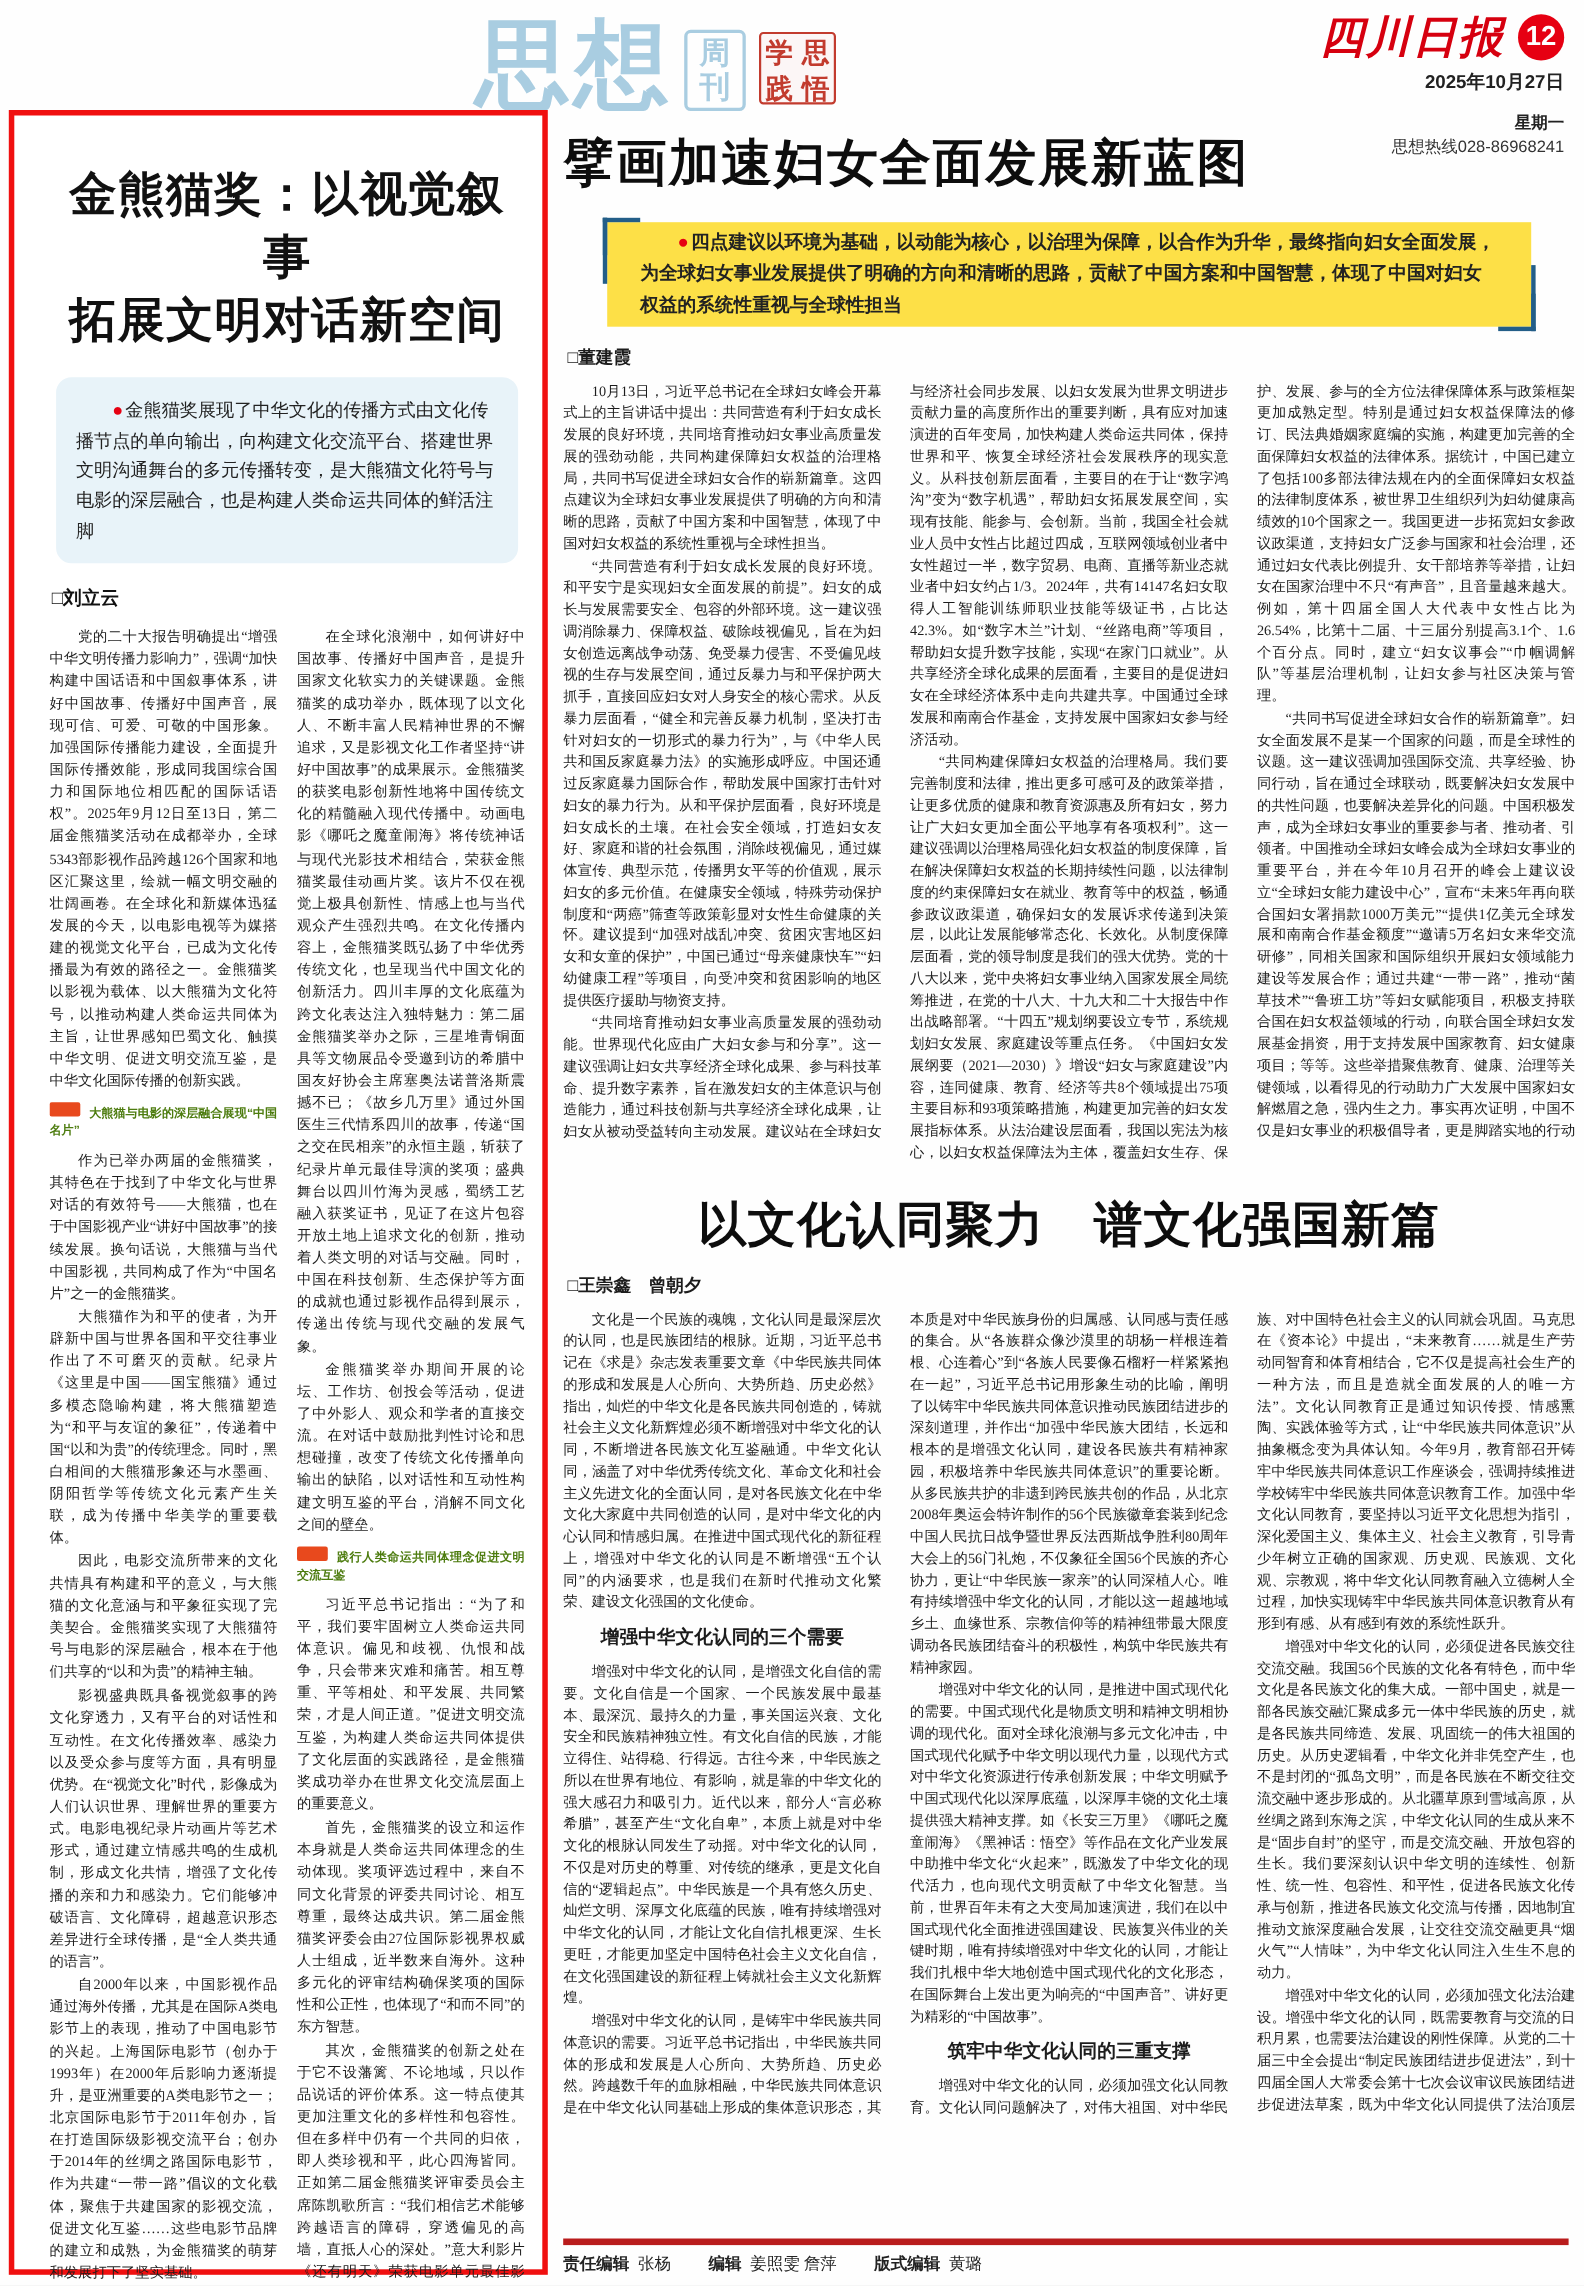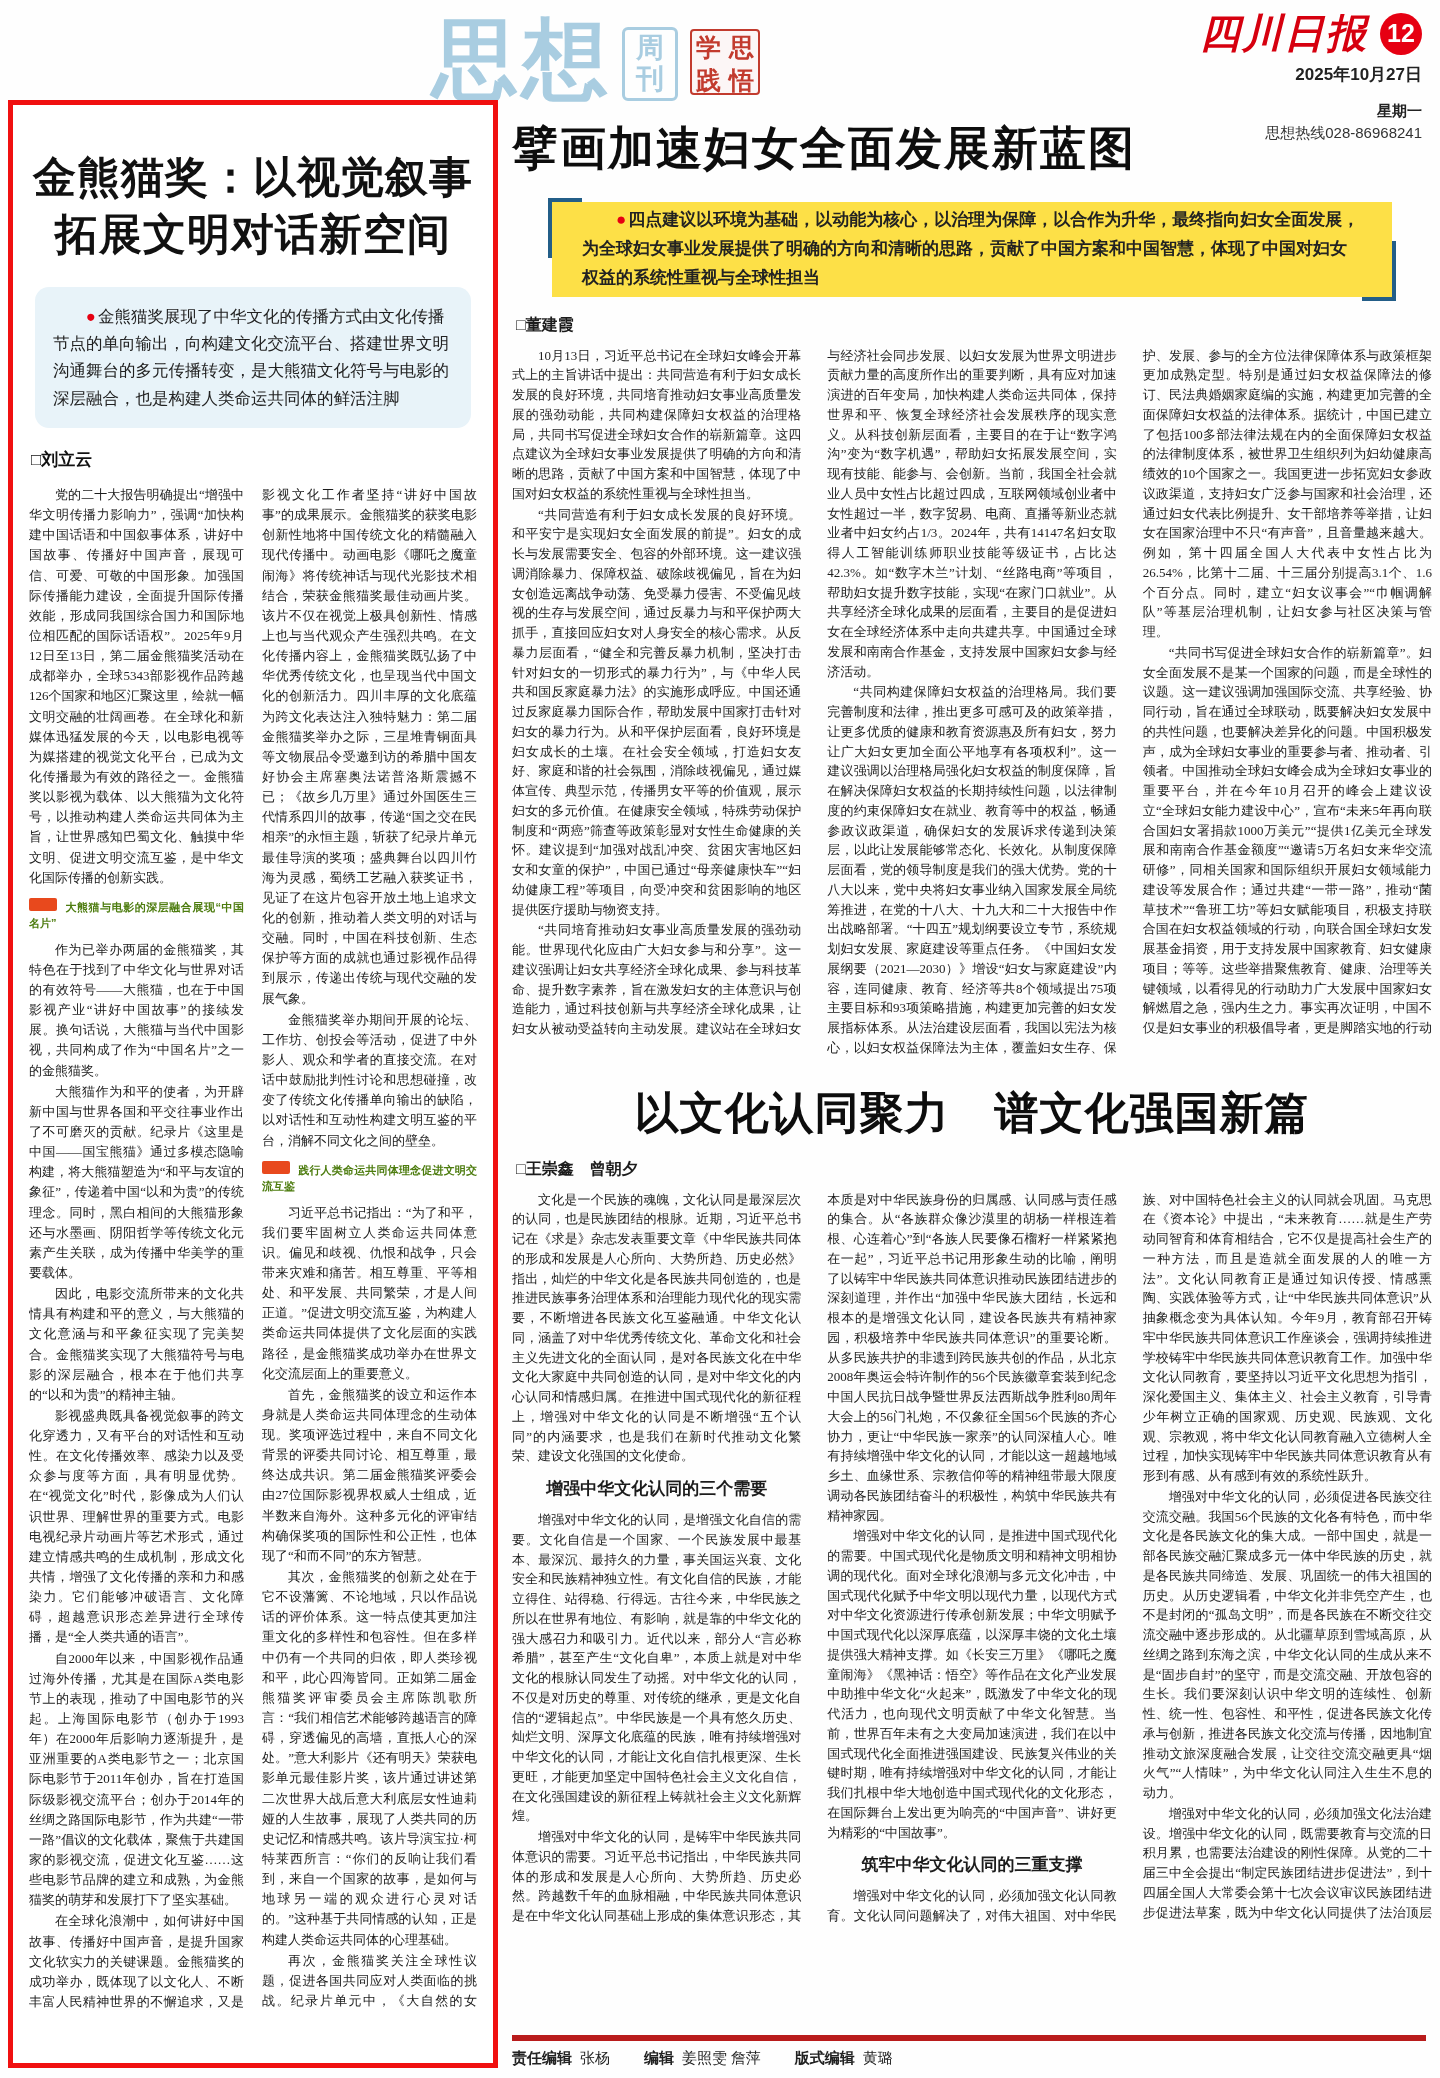--- a/index.html
+++ b/index.html
@@ -24,21 +24,21 @@
               font-size:40px;color:#d6000f;letter-spacing:2px;}
   .page-circle{width:42px;height:42px;border-radius:50%;background:#e60012;color:#fff;
                font-family:"Liberation Sans",sans-serif;font-weight:700;font-size:25px;
                display:flex;align-items:center;justify-content:center;margin-left:12px;}
   .date-line{font-family:"Liberation Sans",sans-serif;font-weight:700;font-size:17px;color:#222;margin-top:2px;}
   .weekday-line{font-family:"Liberation Sans",sans-serif;font-weight:700;font-size:15px;color:#222;margin-top:16px;}
   .hotline-line{font-family:"Liberation Sans",sans-serif;font-size:15px;color:#333;margin-top:3px;}
 
   
   .left-article{position:absolute;left:8px;top:100px;width:490px;height:1968px;
-                border:5px solid #f01010;box-sizing:border-box;padding:26px 16px 10px 16px;background:#fff;}
+                border:5px solid #f01010;box-sizing:border-box;padding:26px 16px 10px 32px;background:#fff;}
   .left-title{font-family:"Liberation Sans","DejaVu Sans",sans-serif;font-weight:900;font-size:43px;
               line-height:1.32;text-align:center;color:#111;margin:18px 0 24px 0;letter-spacing:1px;}
   .summary-box{background:#e8f3f9;border-radius:14px;margin:0 6px 20px 6px;padding:16px 18px;
                font-size:16.5px;line-height:1.66;color:#222;}
   .summary-box .lead-indent{display:inline-block;width:2em;}
   .bullet{color:#e60012;margin-right:2px;}
   .byline{font-weight:700;font-size:17px;font-family:"Liberation Sans",sans-serif;margin:6px 0 14px 2px;color:#111;}
   .left-body{height:1545px;column-count:2;column-gap:18px;column-fill:auto;overflow:hidden;
              font-size:13px;line-height:1.55;text-align:justify;}
   .para{margin:0 0 1px 0;text-indent:2em;}
@@ -148,21 +148,21 @@
           <p class="para">“共同培育推动妇女事业高质量发展的强劲动能。世界现代化应由广大妇女参与和分享”。这一建议强调让妇女共享经济全球化成果、参与科技革命、提升数字素养，旨在激发妇女的主体意识与创造能力，通过科技创新与共享经济全球化成果，让妇女从被动受益转向主动发展。建议站在全球妇女与经济社会同步发展、以妇女发展为世界文明进步贡献力量的高度所作出的重要判断，具有应对加速演进的百年变局，加快构建人类命运共同体，保持世界和平、恢复全球经济社会发展秩序的现实意义。从科技创新层面看，主要目的在于让“数字鸿沟”变为“数字机遇”，帮助妇女拓展发展空间，实现有技能、能参与、会创新。当前，我国全社会就业人员中女性占比超过四成，互联网领域创业者中女性超过一半，数字贸易、电商、直播等新业态就业者中妇女约占1/3。2024年，共有14147名妇女取得人工智能训练师职业技能等级证书，占比达42.3%。如“数字木兰”计划、“丝路电商”等项目，帮助妇女提升数字技能，实现“在家门口就业”。从共享经济全球化成果的层面看，主要目的是促进妇女在全球经济体系中走向共建共享。中国通过全球发展和南南合作基金，支持发展中国家妇女参与经济活动。</p>
           <p class="para">“共同构建保障妇女权益的治理格局。我们要完善制度和法律，推出更多可感可及的政策举措，让更多优质的健康和教育资源惠及所有妇女，努力让广大妇女更加全面公平地享有各项权利”。这一建议强调以治理格局强化妇女权益的制度保障，旨在解决保障妇女权益的长期持续性问题，以法律制度的约束保障妇女在就业、教育等中的权益，畅通参政议政渠道，确保妇女的发展诉求传递到决策层，以此让发展能够常态化、长效化。从制度保障层面看，党的领导制度是我们的强大优势。党的十八大以来，党中央将妇女事业纳入国家发展全局统筹推进，在党的十八大、十九大和二十大报告中作出战略部署。“十四五”规划纲要设立专节，系统规划妇女发展、家庭建设等重点任务。《中国妇女发展纲要（2021—2030）》增设“妇女与家庭建设”内容，连同健康、教育、经济等共8个领域提出75项主要目标和93项策略措施，构建更加完善的妇女发展指标体系。从法治建设层面看，我国以宪法为核心，以妇女权益保障法为主体，覆盖妇女生存、保护、发展、参与的全方位法律保障体系与政策框架更加成熟定型。特别是通过妇女权益保障法的修订、民法典婚姻家庭编的实施，构建更加完善的全面保障妇女权益的法律体系。据统计，中国已建立了包括100多部法律法规在内的全面保障妇女权益的法律制度体系，被世界卫生组织列为妇幼健康高绩效的10个国家之一。我国更进一步拓宽妇女参政议政渠道，支持妇女广泛参与国家和社会治理，还通过妇女代表比例提升、女干部培养等举措，让妇女在国家治理中不只“有声音”，且音量越来越大。例如，第十四届全国人大代表中女性占比为26.54%，比第十二届、十三届分别提高3.1个、1.6个百分点。同时，建立“妇女议事会”“巾帼调解队”等基层治理机制，让妇女参与社区决策与管理。</p>
           <p class="para">“共同书写促进全球妇女合作的崭新篇章”。妇女全面发展不是某一个国家的问题，而是全球性的议题。这一建议强调加强国际交流、共享经验、协同行动，旨在通过全球联动，既要解决妇女发展中的共性问题，也要解决差异化的问题。中国积极发声，成为全球妇女事业的重要参与者、推动者、引领者。中国推动全球妇女峰会成为全球妇女事业的重要平台，并在今年10月召开的峰会上建议设立“全球妇女能力建设中心”，宣布“未来5年再向联合国妇女署捐款1000万美元”“提供1亿美元全球发展和南南合作基金额度”“邀请5万名妇女来华交流研修”，同相关国家和国际组织开展妇女领域能力建设等发展合作；通过共建“一带一路”，推动“菌草技术”“鲁班工坊”等妇女赋能项目，积极支持联合国在妇女权益领域的行动，向联合国全球妇女发展基金捐资，用于支持发展中国家教育、妇女健康项目；等等。这些举措聚焦教育、健康、治理等关键领域，以看得见的行动助力广大发展中国家妇女解燃眉之急，强内生之力。事实再次证明，中国不仅是妇女事业的积极倡导者，更是脚踏实地的行动派，以鲜明责任担当和强大领导力为世界妇女事业发展注入强劲动力。</p>
         </div>
     </div>
 
     <div class="bottom-article">
       <div class="bottom-headline">以文化认同聚力　谱文化强国新篇</div>
       <div class="bottom-byline">□王崇鑫　曾朝夕</div>
       <div class="bottom-body">
-          <p class="para">文化是一个民族的魂魄，文化认同是最深层次的认同，也是民族团结的根脉。近期，习近平总书记在《求是》杂志发表重要文章《中华民族共同体的形成和发展是人心所向、大势所趋、历史必然》指出，灿烂的中华文化是各民族共同创造的，也是推进民族事务治理体系和治理能力现代化的现实需要，不断增进各民族文化互鉴融通。中华文化认同，涵盖了对中华优秀传统文化、革命文化和社会主义先进文化的全面认同，是对各民族文化在中华文化大家庭中共同创造的认同，是对中华文化的内心认同和情感归属。在推进中国式现代化的新征程上，增强对中华文化的认同是不断增强“五个认同”的内涵要求，也是我们在新时代推动文化繁荣、建设文化强国的文化使命。</p>
+          <p class="para">文化是一个民族的魂魄，文化认同是最深层次的认同，也是民族团结的根脉。近期，习近平总书记在《求是》杂志发表重要文章《中华民族共同体的形成和发展是人心所向、大势所趋、历史必然》指出，灿烂的中华文化是各民族共同创造的，铸就社会主义文化新辉煌必须不断增强对中华文化的认同，不断增进各民族文化互鉴融通。中华文化认同，涵盖了对中华优秀传统文化、革命文化和社会主义先进文化的全面认同，是对各民族文化在中华文化大家庭中共同创造的认同，是对中华文化的内心认同和情感归属。在推进中国式现代化的新征程上，增强对中华文化的认同是不断增强“五个认同”的内涵要求，也是我们在新时代推动文化繁荣、建设文化强国的文化使命。</p>
           <h3 class="subhead">增强中华文化认同的三个需要</h3>
           <p class="para">增强对中华文化的认同，是增强文化自信的需要。文化自信是一个国家、一个民族发展中最基本、最深沉、最持久的力量，事关国运兴衰、文化安全和民族精神独立性。有文化自信的民族，才能立得住、站得稳、行得远。古往今来，中华民族之所以在世界有地位、有影响，就是靠的中华文化的强大感召力和吸引力。近代以来，部分人“言必称希腊”，甚至产生“文化自卑”，本质上就是对中华文化的根脉认同发生了动摇。对中华文化的认同，不仅是对历史的尊重、对传统的继承，更是文化自信的“逻辑起点”。中华民族是一个具有悠久历史、灿烂文明、深厚文化底蕴的民族，唯有持续增强对中华文化的认同，才能让文化自信扎根更深、生长更旺，才能更加坚定中国特色社会主义文化自信，在文化强国建设的新征程上铸就社会主义文化新辉煌。</p>
           <p class="para">增强对中华文化的认同，是铸牢中华民族共同体意识的需要。习近平总书记指出，中华民族共同体的形成和发展是人心所向、大势所趋、历史必然。跨越数千年的血脉相融，中华民族共同体意识是在中华文化认同基础上形成的集体意识形态，其本质是对中华民族身份的归属感、认同感与责任感的集合。从“各族群众像沙漠里的胡杨一样根连着根、心连着心”到“各族人民要像石榴籽一样紧紧抱在一起”，习近平总书记用形象生动的比喻，阐明了以铸牢中华民族共同体意识推动民族团结进步的深刻道理，并作出“加强中华民族大团结，长远和根本的是增强文化认同，建设各民族共有精神家园，积极培养中华民族共同体意识”的重要论断。从多民族共护的非遗到跨民族共创的作品，从北京2008年奥运会特许制作的56个民族徽章套装到纪念中国人民抗日战争暨世界反法西斯战争胜利80周年大会上的56门礼炮，不仅象征全国56个民族的齐心协力，更让“中华民族一家亲”的认同深植人心。唯有持续增强中华文化的认同，才能以这一超越地域乡土、血缘世系、宗教信仰等的精神纽带最大限度调动各民族团结奋斗的积极性，构筑中华民族共有精神家园。</p>
           <p class="para">增强对中华文化的认同，是推进中国式现代化的需要。中国式现代化是物质文明和精神文明相协调的现代化。面对全球化浪潮与多元文化冲击，中国式现代化赋予中华文明以现代力量，以现代方式对中华文化资源进行传承创新发展；中华文明赋予中国式现代化以深厚底蕴，以深厚丰饶的文化土壤提供强大精神支撑。如《长安三万里》《哪吒之魔童闹海》《黑神话：悟空》等作品在文化产业发展中助推中华文化“火起来”，既激发了中华文化的现代活力，也向现代文明贡献了中华文化智慧。当前，世界百年未有之大变局加速演进，我们在以中国式现代化全面推进强国建设、民族复兴伟业的关键时期，唯有持续增强对中华文化的认同，才能让我们扎根中华大地创造中国式现代化的文化形态，在国际舞台上发出更为响亮的“中国声音”、讲好更为精彩的“中国故事”。</p>
           <h3 class="subhead">筑牢中华文化认同的三重支撑</h3>
           <p class="para">增强对中华文化的认同，必须加强文化认同教育。文化认同问题解决了，对伟大祖国、对中华民族、对中国特色社会主义的认同就会巩固。马克思在《资本论》中提出，“未来教育……就是生产劳动同智育和体育相结合，它不仅是提高社会生产的一种方法，而且是造就全面发展的人的唯一方法”。文化认同教育正是通过知识传授、情感熏陶、实践体验等方式，让“中华民族共同体意识”从抽象概念变为具体认知。今年9月，教育部召开铸牢中华民族共同体意识工作座谈会，强调持续推进学校铸牢中华民族共同体意识教育工作。加强中华文化认同教育，要坚持以习近平文化思想为指引，深化爱国主义、集体主义、社会主义教育，引导青少年树立正确的国家观、历史观、民族观、文化观、宗教观，将中华文化认同教育融入立德树人全过程，加快实现铸牢中华民族共同体意识教育从有形到有感、从有感到有效的系统性跃升。</p>
           <p class="para">增强对中华文化的认同，必须促进各民族交往交流交融。我国56个民族的文化各有特色，而中华文化是各民族文化的集大成。一部中国史，就是一部各民族交融汇聚成多元一体中华民族的历史，就是各民族共同缔造、发展、巩固统一的伟大祖国的历史。从历史逻辑看，中华文化并非凭空产生，也不是封闭的“孤岛文明”，而是各民族在不断交往交流交融中逐步形成的。从北疆草原到雪域高原，从丝绸之路到东海之滨，中华文化认同的生成从来不是“固步自封”的坚守，而是交流交融、开放包容的生长。我们要深刻认识中华文明的连续性、创新性、统一性、包容性、和平性，促进各民族文化传承与创新，推进各民族文化交流与传播，因地制宜推动文旅深度融合发展，让交往交流交融更具“烟火气”“人情味”，为中华文化认同注入生生不息的动力。</p>
           <p class="para">增强对中华文化的认同，必须加强文化法治建设。增强中华文化的认同，既需要教育与交流的日积月累，也需要法治建设的刚性保障。从党的二十届三中全会提出“制定民族团结进步促进法”，到十四届全国人大常委会第十七次会议审议民族团结进步促进法草案，既为中华文化认同提供了法治顶层设计，也为新时代文化法治建设打上独特的中华烙印。加强文化法治建设，既是贯彻落实习近平法治思想和习近平文化思想的重要举措，也是推进民族事务治理体系和治理能力现代化的现实需要。文化认同促进文化繁荣，文化繁荣呼唤高质量文化法治。我们要聚焦文化权益保障、文化遗产保护、文化产业促进等方面完善法律法规，明确权利与义务、规范行为与边界，发挥法治的引领、规范、保障作用，对增强中华文化认同行为予以指引与激励，对歪曲中华文化历史、破坏民族文化遗产等违法行为予以惩处，在法治轨道上推动文化强国建设更加有力有序，为铸牢中华民族共同体意识提供更加有力的法治保障。</p>
         </div>
     </div>

